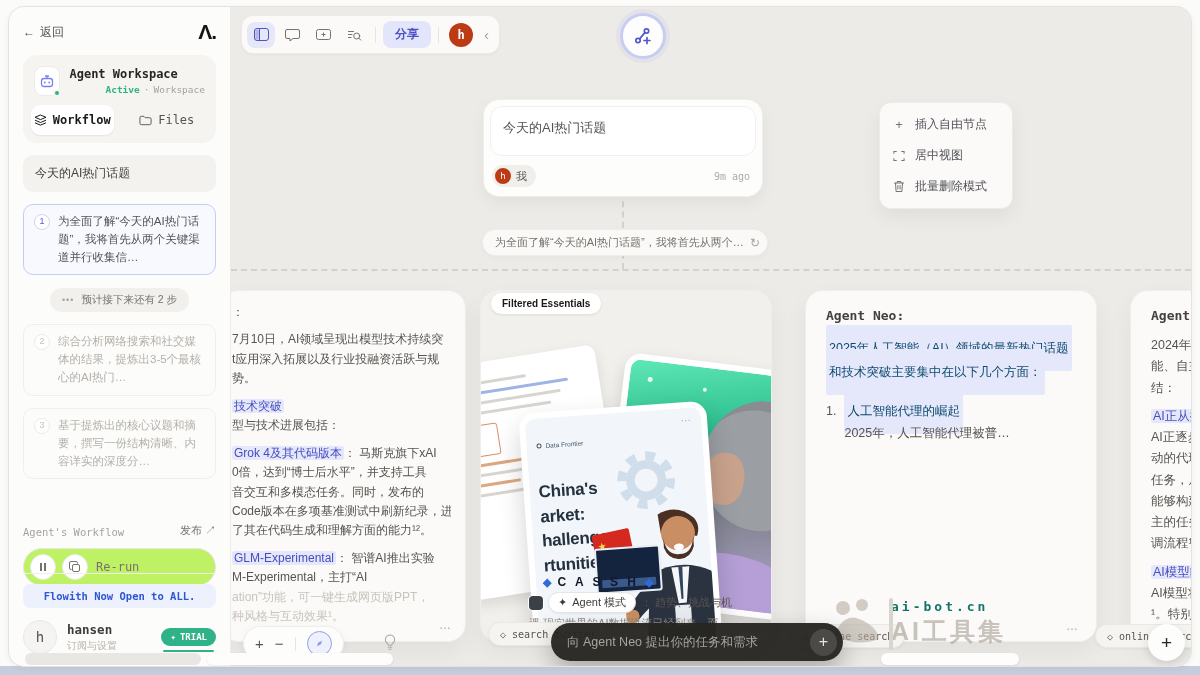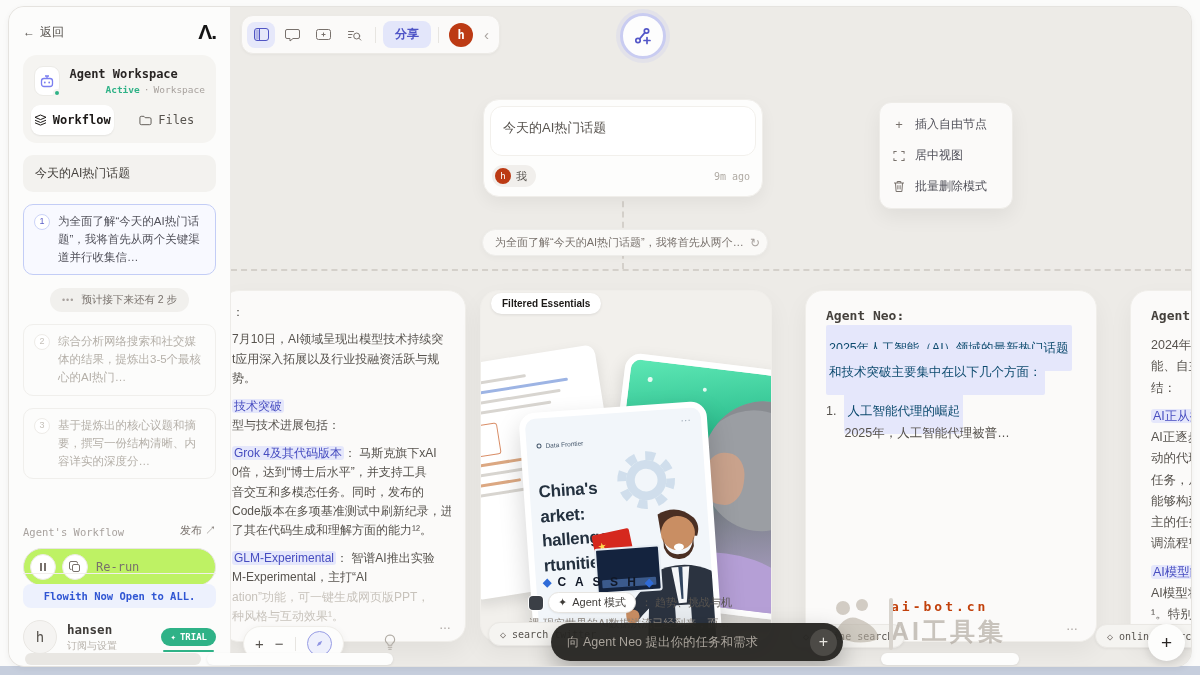--- a/index.html
+++ b/index.html
@@ -211,21 +211,21 @@
   .compass { width:25px; height:25px; border-radius:50%; background:#eef0fc; border:1.5px solid #989de5;
              display:flex; align-items:center; justify-content:center; cursor:pointer; }
   .bulb { position:absolute; left:152px; top:627px; color:#b0aba4; z-index:9; cursor:pointer; }
 
   .add-btn { position:absolute; left:917px; top:617px; width:37px; height:37px; border-radius:50%;
              background:#fdfdfc; box-shadow:0 3px 10px rgba(0,0,0,.13); display:flex; align-items:center;
              justify-content:center; font-size:19px; color:#292524; z-index:6; cursor:pointer; }
 
   .watermark { position:absolute; left:598px; top:592px; display:flex; align-items:flex-start; gap:10px; z-index:4; }
   .wm-text { display:flex; flex-direction:column; align-items:flex-start; }
-  .wm-site { font-family:"DejaVu Sans Mono",monospace; font-size:13px; font-weight:bold; letter-spacing:3px; color:#c2410c; }
+  .wm-site { font-family:"DejaVu Sans Mono",monospace; font-size:13px; font-weight:bold; letter-spacing:3px; color:#0f766e; }
   .wm-name { font-size:25px; font-weight:bold; color:rgba(158,150,138,.55); letter-spacing:3px; margin-top:1px; }
 
   .sp { position:absolute; top:646px; height:12px; border-radius:999px; z-index:20; }
   .sp1 { left:16px; width:176px; background:#e9e7e3; }
   .sp2 { left:198px; width:186px; background:#fdfdfc; box-shadow:0 1px 3px rgba(0,0,0,.08); }
   .sp3 { left:872px; width:138px; background:#fdfdfc; box-shadow:0 1px 3px rgba(0,0,0,.08); }
 
   svg { display:block; }
 </style>
 </head>

